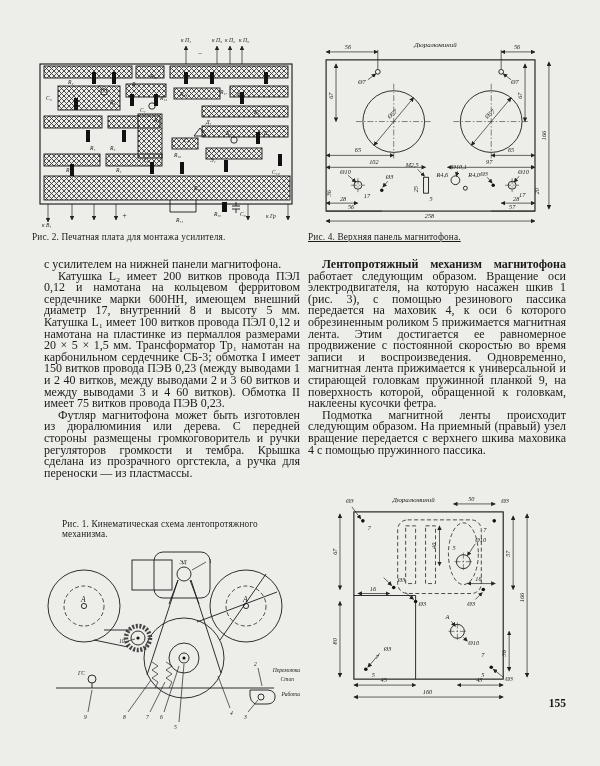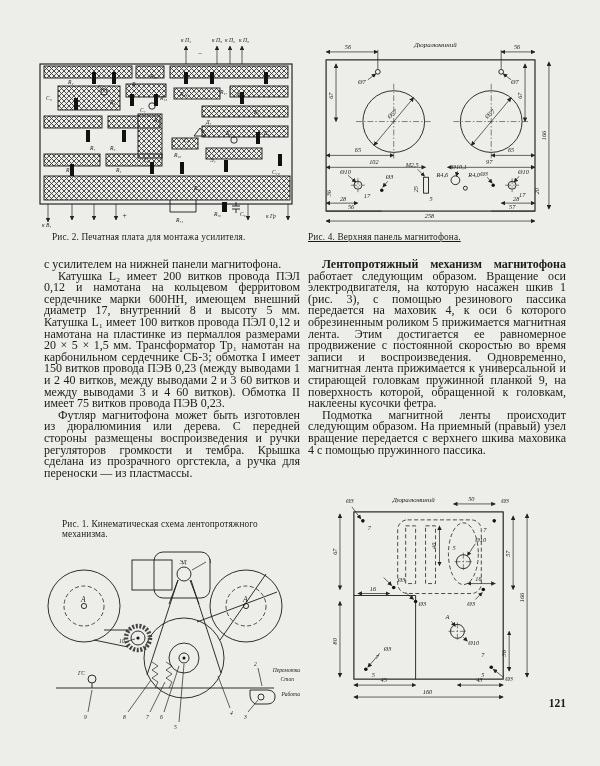--- a/index.html
+++ b/index.html
@@ -143,21 +143,21 @@
       <text class="lbl" x="110" y="126">C₈</text>
       <text class="lbl" x="32" y="136">R₃</text>
       <text class="lbl" x="82" y="136">R₄</text>
       <text class="lbl" x="140" y="121">R₁₆</text>
       <text class="lbl" x="176" y="126">Э₁</text>
       <text class="lbl" x="238" y="138">C₁₀</text>
       <text class="lbl" x="160" y="154">R₁₈</text>
     </g>
   </svg>
 
-  <div class="abs caption" style="left:52px;top:232px;width:252px;">Рис. 2. Печатная плата для монтажа усилителя.</div>
+  <div class="abs caption" style="left:32px;top:232px;width:252px;">Рис. 2. Печатная плата для монтажа усилителя.</div>
 
   <svg class="abs" style="left:306px;top:36px;" width="264" height="192" viewBox="0 0 265 193">
     <rect x="20" y="24" width="210" height="152" class="th"></rect>
     <text class="scr" x="130" y="11" text-anchor="middle">Дюралюминий</text>
 
     <g>
       <circle class="md" cx="88" cy="86" r="31"></circle>
       <circle class="md" cx="186" cy="86" r="31"></circle>
       <line class="cl" x1="50" y1="86" x2="126" y2="86"></line>
       <line class="cl" x1="88" y1="48" x2="88" y2="124"></line>
@@ -250,21 +250,21 @@
       <line class="ln" x1="20" y1="186" x2="230" y2="186" marker-start="url(#mA)" marker-end="url(#mA)"></line>
       <text class="dim" x="124" y="183" text-anchor="middle">258</text>
     </g>
   </svg>
 
   <div class="abs caption" style="left:308px;top:232px;width:258px;text-decoration:underline;">Рис. 4. Верхняя панель магнитофона.</div>
 
   <div class="abs bodytext" style="left:44px;top:259px;width:256px;">
     <p>с усилителем на нижней панели магнитофона.</p>
     <p class="ind">Катушка L₂ имеет 200 витков провода ПЭЛ 0,12 и намотана на кольцевом ферритовом сердечнике марки 600НН, имеющем внешний диаметр 17, внутренний 8 и высоту 5 мм. Катушка L₁ имеет 100 витков провода ПЭЛ 0,12 и намотана на пластинке из пермаллоя размерами 20 × 5 × 1,5 мм. Трансформатор Тр₁ намотан на карбонильном сердечнике СБ-3; обмотка I имеет 150 витков провода ПЭВ 0,23 (между выводами 1 и 2 40 витков, между выводами 2 и 3 60 витков и между выводами 3 и 4 60 витков). Обмотка II имеет 75 витков провода ПЭВ 0,23.</p>
-    <p class="ind">Футляр магнитофона может быть изготовлен из дюралюминия или дерева. С передней стороны размещены воспроизведения и ручки регуляторов громкости и тембра. Крышка сделана из прозрачного оргстекла, а ручка для переноски — из пластмассы.</p>
+    <p class="ind">Футляр магнитофона может быть изготовлен из дюралюминия или дерева. С передней стороны размещены громкоговоритель и ручки регуляторов громкости и тембра. Крышка сделана из прозрачного оргстекла, а ручка для переноски — из пластмассы.</p>
   </div>
 
   <div class="abs bodytext" style="left:308px;top:259px;width:258px;">
     <p class="ind"><b>Лентопротяжный механизм магнитофона</b><span> работает следующим образом. Вращение оси электродвигателя, на которую насажен шкив 1 (рис. 3), с помощью резинового пассика передается на маховик 4, к оси 6 которого обрезиненным роликом 5 прижимается магнитная лента. Этим достигается ее равномерное продвижение с постоянной скоростью во время записи и воспроизведения. Одновременно, магнитная лента прижимается к универсальной и стирающей головкам пружинной планкой 9, на поверхность которой, обращенной к головкам, наклеены кусочки фетра.</span></p>
     <p class="ind">Подмотка магнитной ленты происходит следующим образом. На приемный (правый) узел вращение передается с верхнего шкива маховика 4 с помощью пружинного пассика.</p>
   </div>
 
   <div class="abs caption" style="left:62px;top:519px;width:240px;">Рис. 1. Кинематическая схема лентопротяжного механизма.</div>
 
   <svg class="abs" style="left:34px;top:548px;" width="268" height="186" viewBox="0 0 268 186">
@@ -443,15 +443,15 @@
     <g>
       <line class="ln" x1="48" y1="196" x2="110" y2="196" marker-start="url(#mA)" marker-end="url(#mA)"></line>
       <text class="dim" x="78" y="193" text-anchor="middle">45</text>
       <line class="ln" x1="152" y1="196" x2="198" y2="196" marker-start="url(#mA)" marker-end="url(#mA)"></line>
       <text class="dim" x="174" y="193" text-anchor="middle">43</text>
       <line class="ln" x1="48" y1="208" x2="198" y2="208" marker-start="url(#mA)" marker-end="url(#mA)"></line>
       <text class="dim" x="122" y="205" text-anchor="middle">160</text>
     </g>
   </svg>
 
-  <div class="abs pageno" style="left:520px;top:697px;width:46px;text-align:right;">121</div>
+  <div class="abs pageno" style="left:520px;top:697px;width:46px;text-align:right;">155</div>
 
 </div>
 
 </body></html>

